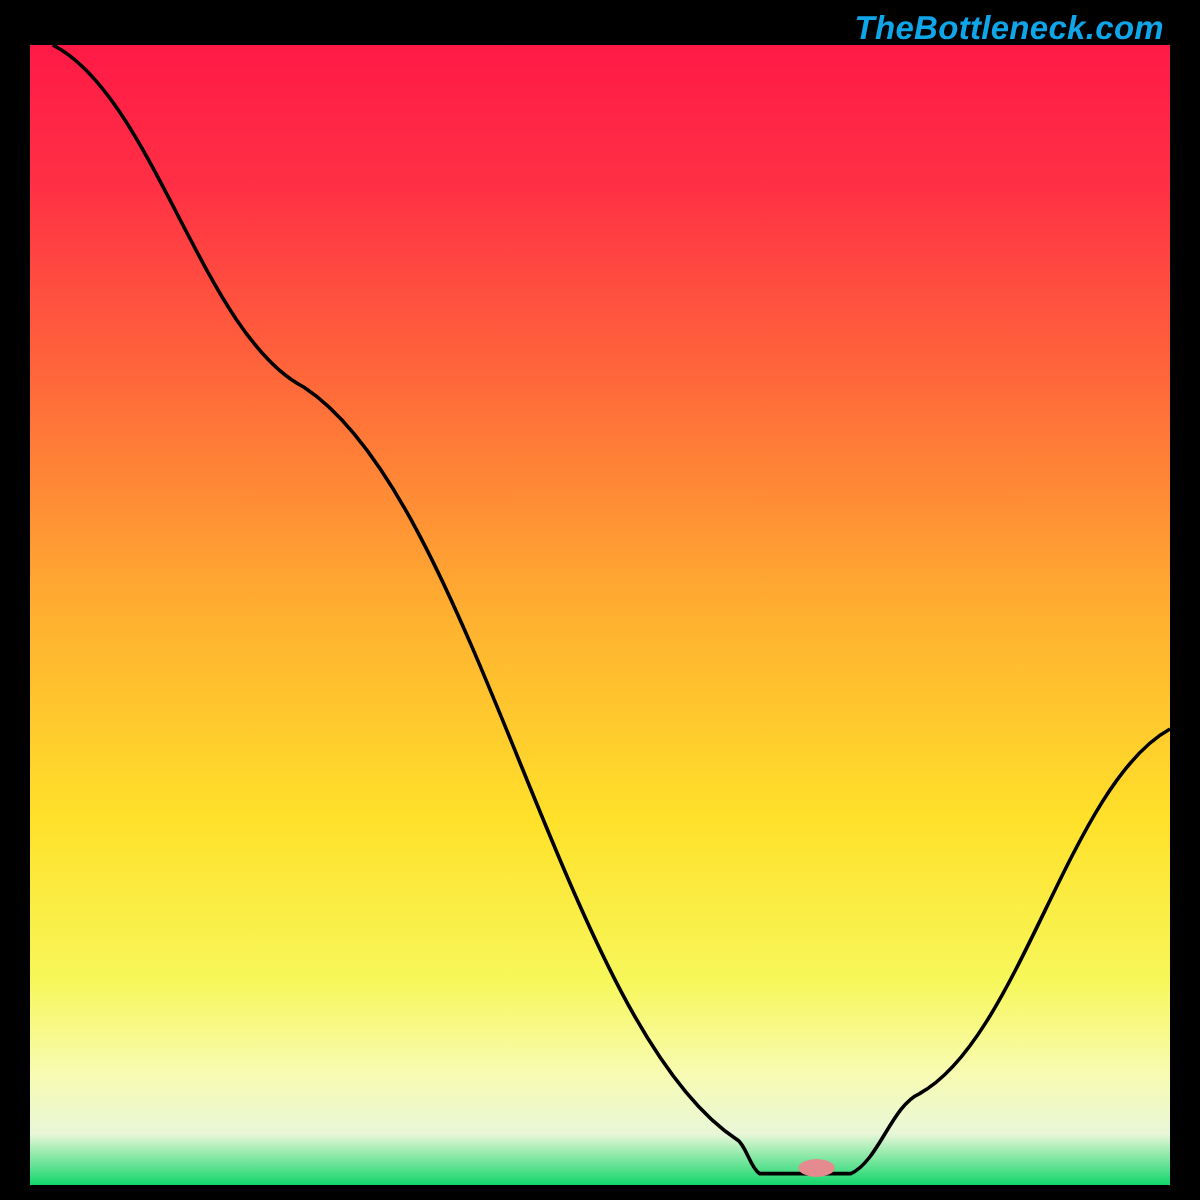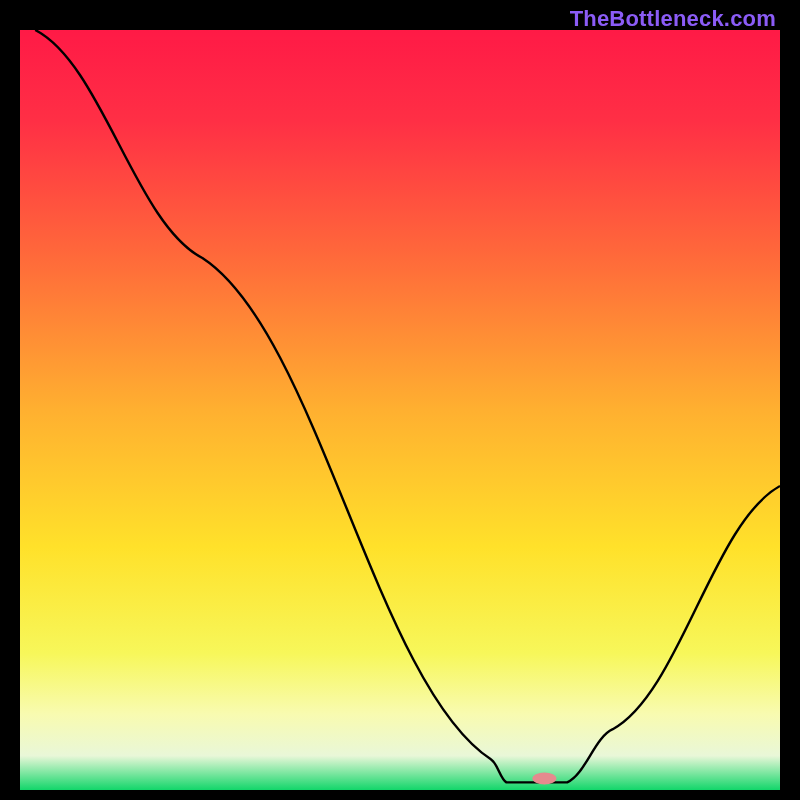--- a/index.html
+++ b/index.html
@@ -18,22 +18,23 @@
     height: 760px;
     background: #000;
   }
   .watermark {
     position: absolute;
     top: 6px;
     right: 24px;
     font-family: Arial, Helvetica, sans-serif;
     font-size: 22px;
     font-weight: 600;
-    color: #8b5cf6;
+    color: #0ea5e9;
     letter-spacing: 0.2px;
+    font-style: italic;
   }
   svg { display: block; }
 </style>
 </head>
 <body>
 
 <div class="watermark">TheBottleneck.com</div>
 
 <div class="frame">
   <svg width="760" height="760" viewBox="0 0 760 760">

